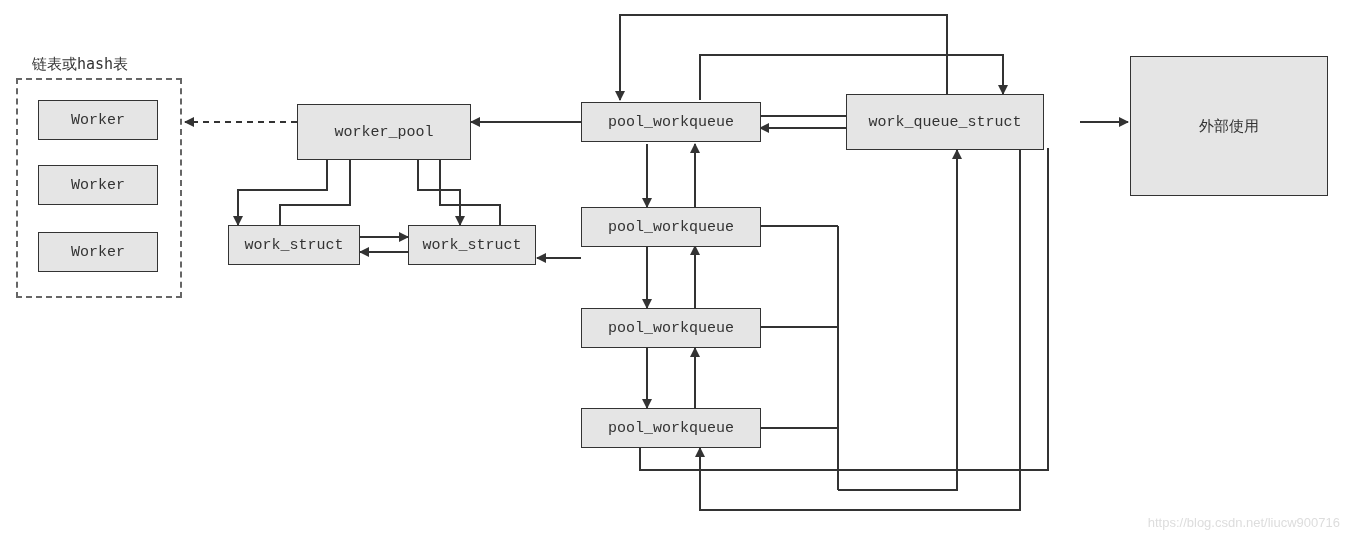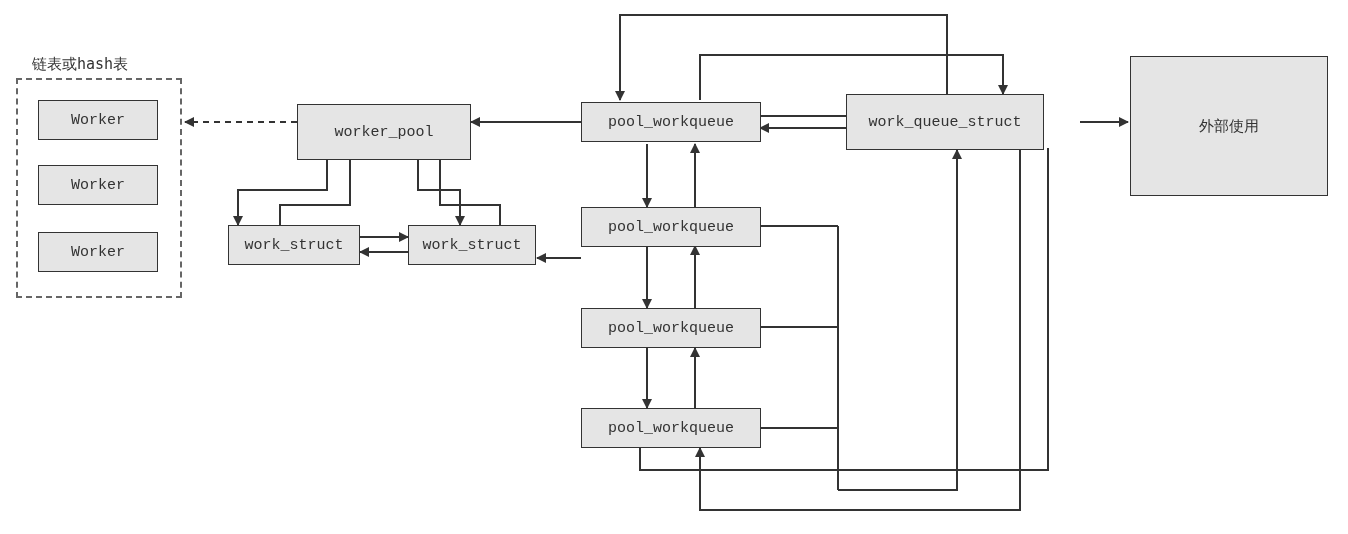--- a/index.html
+++ b/index.html
@@ -152,13 +152,14 @@
   </div>
 
   <div class="box" style="left:846px; top:94px; width:198px; height:56px;">
     <span>work_queue_struct</span>
   </div>
 
   <div class="box" style="left:1130px; top:56px; width:198px; height:140px;">
     <span>外部使用</span>
   </div>
 
+  <div class="watermark">https://blog.csdn.net/liucw900716</div>
 </div>
 
 </body></html>

